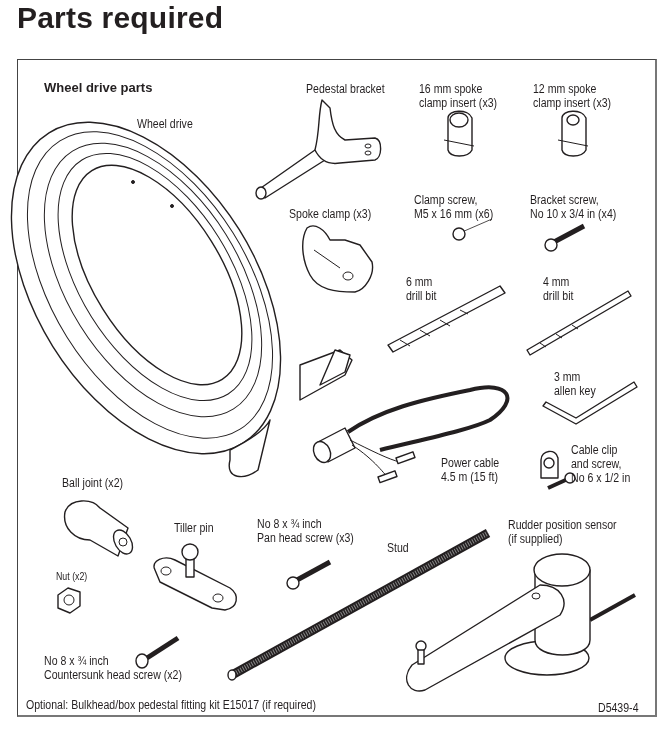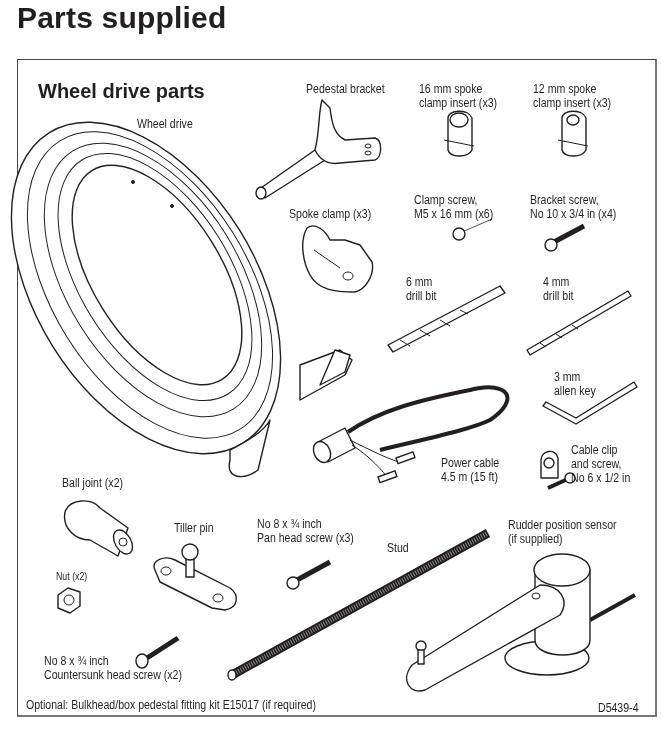--- a/index.html
+++ b/index.html
@@ -2,34 +2,34 @@
 <html><head>
 <meta charset="utf-8">
 <style>
   html, body { margin: 0; padding: 0; background: #ffffff; }
   body { width: 661px; height: 732px; position: relative; overflow: hidden;
          font-family: "Liberation Sans", sans-serif; color: #231f20; }
   .title { position: absolute; left: 17px; top: 0px; font-size: 30px; font-weight: bold;
            letter-spacing: 0.2px; margin: 0; line-height: 36px; }
   .frame { position: absolute; left: 17px; top: 59px; width: 640px; height: 658px;
            border: 1px solid #444; border-right: 2px solid #777; border-bottom: 2px solid #777; box-sizing: border-box; }
-  .subhead { position: absolute; left: 38px; top: 80px; font-size: 20px; font-weight: bold; }
+  .subhead { position: absolute; left: 44px; top: 80px; font-size: 13px; font-weight: bold; }
   .lbl { position: absolute; font-size: 12px; line-height: 14px; font-family: "Liberation Sans", sans-serif;
          transform: scaleX(0.88); transform-origin: left top; white-space: pre; color: #231f20; }
   .lbl.small { font-size: 10px; line-height: 12px; }
   svg.art { position: absolute; left: 0; top: 0; }
   .ink { fill: #fff; stroke: #231f20; stroke-width: 1.4; stroke-linejoin: round; stroke-linecap: round; }
   .thin { fill: none; stroke: #231f20; stroke-width: 1; }
   .dark { fill: #231f20; stroke: #231f20; }
   .thread { fill: none; stroke: #231f20; stroke-width: 0.8; }
 </style>
 </head>
 <body>
 
-<h1 class="title">Parts supplied</h1>
+<h1 class="title">Parts required</h1>
 
 <div class="frame"></div>
 
 <div class="subhead">Wheel drive parts</div>
 
 <svg class="art" width="661" height="732">
 
   <g>
     <path class="ink" d="M300,400 L345,375 L352,360 L340,350 L300,365 Z"></path>
     <path class="ink" d="M320,385 L345,372 L350,355 L335,350 Z"></path>

